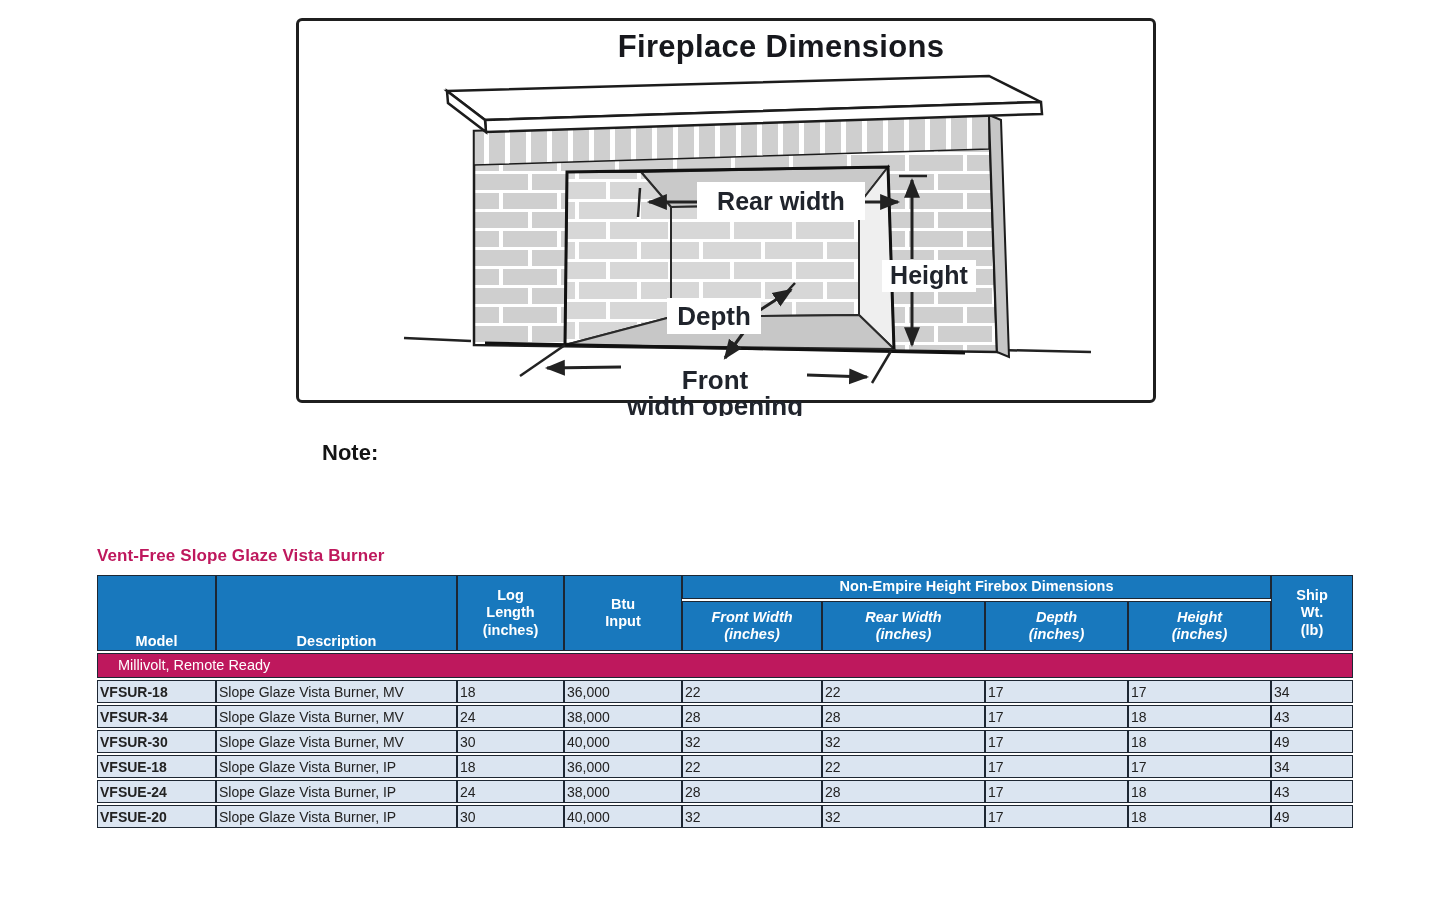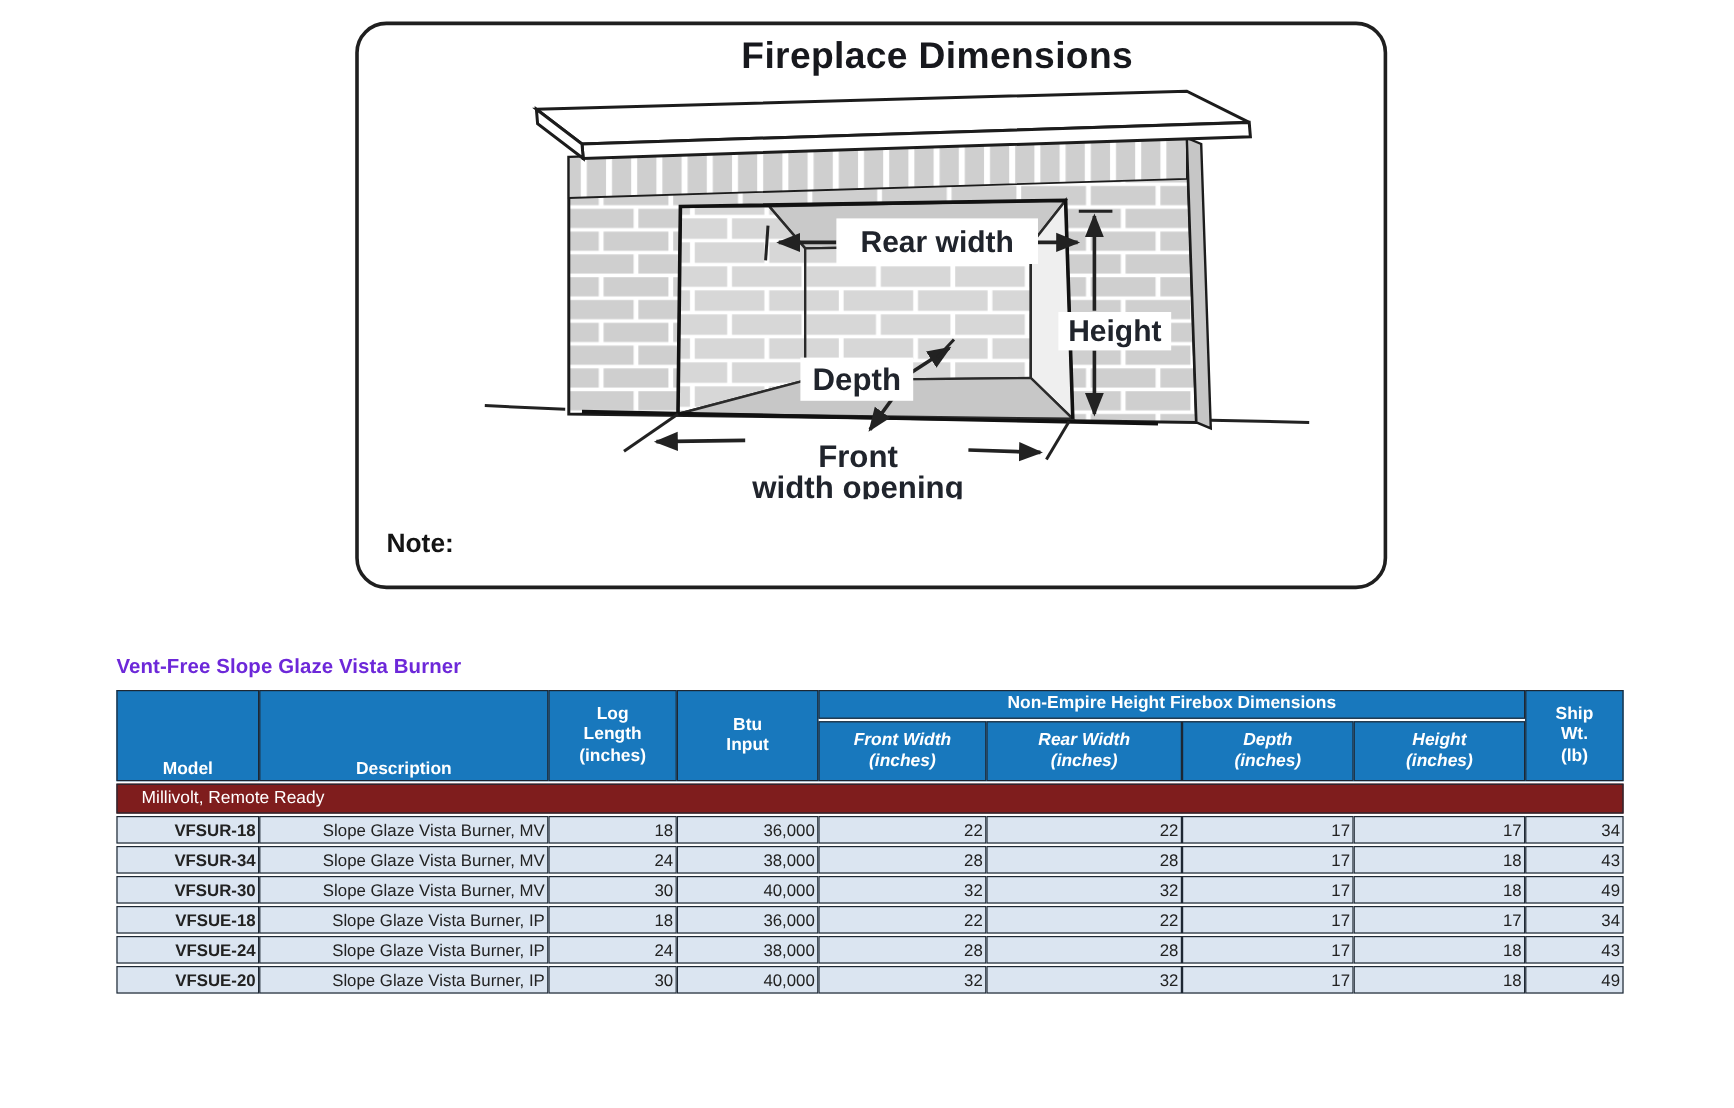--- a/index.html
+++ b/index.html
@@ -3,62 +3,62 @@
 <meta charset="utf-8">
 <style>
   html,body { margin:0; padding:0; }
   body {
     width:1445px; height:923px; background:#ffffff; position:relative;
     font-family:"Liberation Sans", sans-serif; overflow:hidden;
   }
 
   
   .diagram-box {
-    position:absolute; left:296px; top:18px; width:860px; height:473px;
-    border:3px solid #1f1f1f; border-radius:26px; background:#ffffff; box-sizing:border-box;
+    position:absolute; left:296px; top:18px; width:860px; height:385px;
+    border:3px solid #1f1f1f; border-radius:6px; background:#ffffff; box-sizing:border-box;
   }
   .diagram-title {
     position:absolute; top:8px; left:0; width:100%; text-align:center;
     transform:translateX(55px);
     font-weight:bold; font-size:31px; letter-spacing:0.3px; color:#17181d;
   }
   .fireplace-svg { position:absolute; left:0; top:0; width:854px; height:395px; }
 
   
   .note {
     position:absolute; left:322px; top:438px; display:flex; gap:17px;
     font-size:22px; color:#141414; line-height:29px;
   }
   .note-label { font-weight:bold; }
   .note-text  { white-space:pre-line; }
 
   
   .table-title {
     position:absolute; left:97px; top:546px;
-    font-size:17px; font-weight:bold; color:#6d28d9; letter-spacing:0.1px;
+    font-size:17px; font-weight:bold; color:#be185d; letter-spacing:0.1px;
   }
   .spec-table-wrap { position:absolute; left:97px; top:573px; }
   table.spec {
     border-collapse:separate; border-spacing:0 2px; table-layout:fixed;
     width:1256px;
   }
   table.spec th, table.spec td { border:1px solid #1d2733; box-sizing:border-box; }
   table.spec thead th {
     background:#1878bd; color:#ffffff; font-weight:bold; font-size:14.5px;
     white-space:pre-line; line-height:1.18; vertical-align:middle; padding:2px 3px;
   }
   table.spec thead th.vb { vertical-align:bottom; padding-bottom:0; }
   tr.group-row th { height:24px; }
   tr.sub-row th { height:50px;font-style:italic; }
   td.section-cell {
-    background:#7f1d1d; color:#ffffff; font-size:14.5px; text-align:left;
+    background:#be185d; color:#ffffff; font-size:14.5px; text-align:left;
     padding:3px 0 4px 20px; height:18px;
   }
   table.spec tbody td.data {
-    background:#dbe5f1; color:#222222; font-size:14px; text-align:right;
+    background:#dbe5f1; color:#222222; font-size:14px; text-align:left;
     height:23px; padding:1px 2px;
   }
   table.spec tbody td.model-col { font-weight:bold; }
 </style>
 </head>
 <body>
 
 <div class="diagram-box">
   <div class="diagram-title">Fireplace Dimensions</div>
 

